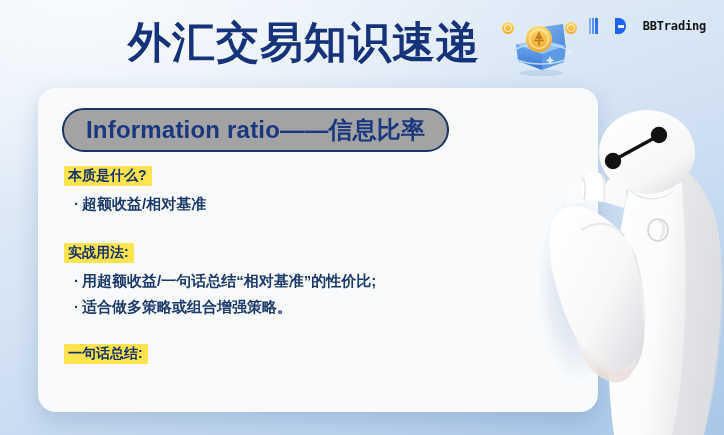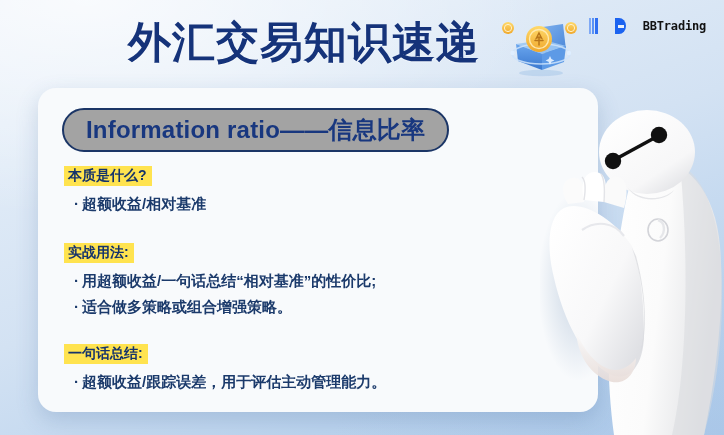--- a/index.html
+++ b/index.html
@@ -273,23 +273,20 @@
         <div class="bullet">
           <span class="dot">·</span><span>用超额收益/一句话总结“相对基准”的性价比;</span>
         </div>
         <div class="bullet">
           <span class="dot">·</span><span>适合做多策略或组合增强策略。</span>
         </div>
       </div>
 
       <div class="section s3">
         <div class="sec-label">一句话总结:</div>
-        <div class="bullet">
-          <span class="dot">·</span><span>超额收益/跟踪误差，用于评估主动管理能力。</span>
-        </div>
       </div>
 
     </div>
   </div>
 
   <svg class="mascot" viewBox="0 0 190 339">
     <defs>
       <linearGradient id="bodyG" x1="0" y1="0" x2="1" y2="0.3">
         <stop offset="0%" stop-color="#ffffff"></stop>
         <stop offset="55%" stop-color="#fbfbfb"></stop>

